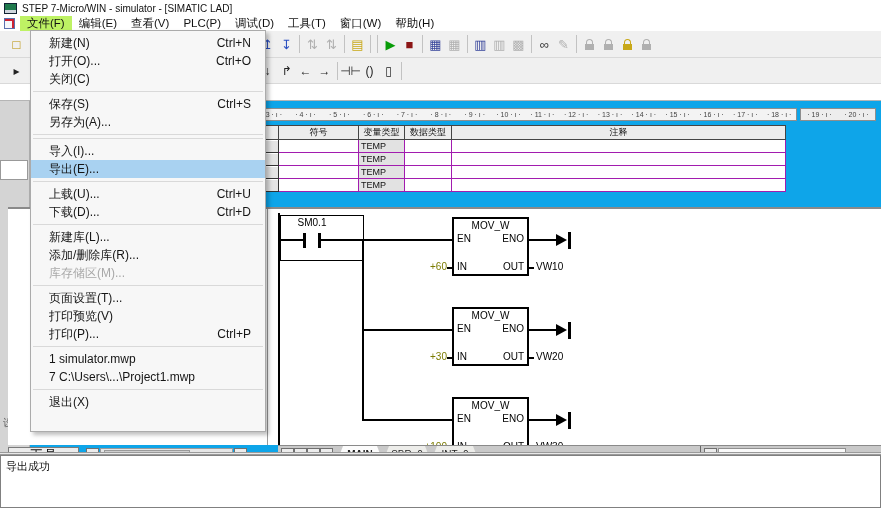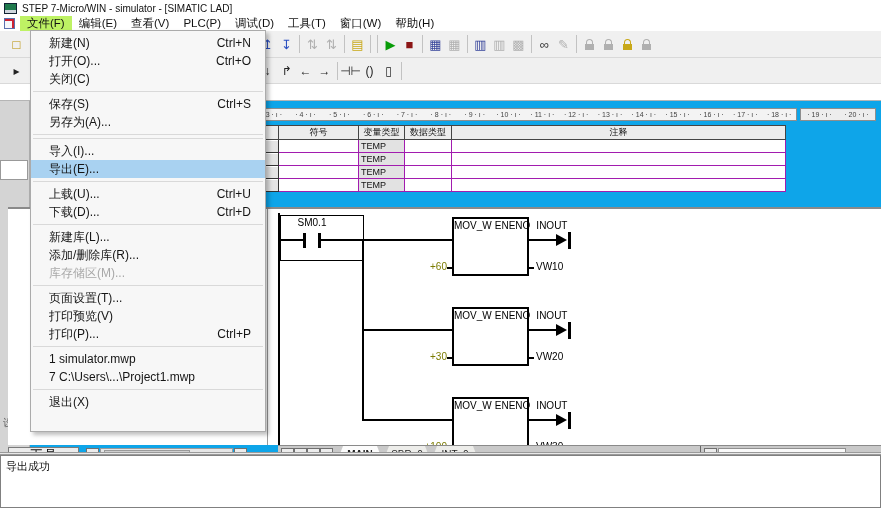--- a/index.html
+++ b/index.html
@@ -67,21 +67,21 @@
     background:#fff; border-top:2px solid #8a8a8a; overflow:hidden; }
   .lad { position:absolute; }
   .wire-h { height:2px; background:#000; }
   .wire-v { width:2px; background:#000; }
   .net-col-line { left:259px; top:0; width:1px; height:238px; background:#9a9a9a; }
   .rail { left:270px; top:4px; height:232px; }
   .cursor-box { left:272px; top:6px; width:84px; height:46px; border:1px solid #000; }
   .contact-bar { width:2.5px; height:15px; background:#000; top:24px; }
   .contact-label { left:276px; top:8px; width:56px; text-align:center; font-size:10px; color:#000; }
   .mov-block { left:444px; width:77px; height:59px; border:2px solid #000; background:#fff;
-    display:flex; flex-direction:row; font-size:10px; color:#000; }
+    display:flex; flex-direction:column; font-size:10px; color:#000; }
   .blk-title { height:13px; text-align:center; line-height:13px; }
   .blk-row { display:flex; justify-content:space-between; padding:0 3px; height:14px;
     line-height:14px; }
   .blk-fill { flex:1; }
   .eno-arrow-line { height:2px; background:#000; width:30px; }
   .eno-arrow-head { width:0; height:0; border-left:11px solid #000;
     border-top:6px solid transparent; border-bottom:6px solid transparent; }
   .eno-arrow-bar { width:2.5px; height:17px; background:#000; }
   .in-value { width:50px; text-align:right; font-size:10px; color:#7b7b00; }
   .pin-dash { height:2px; width:5px; background:#000; }

